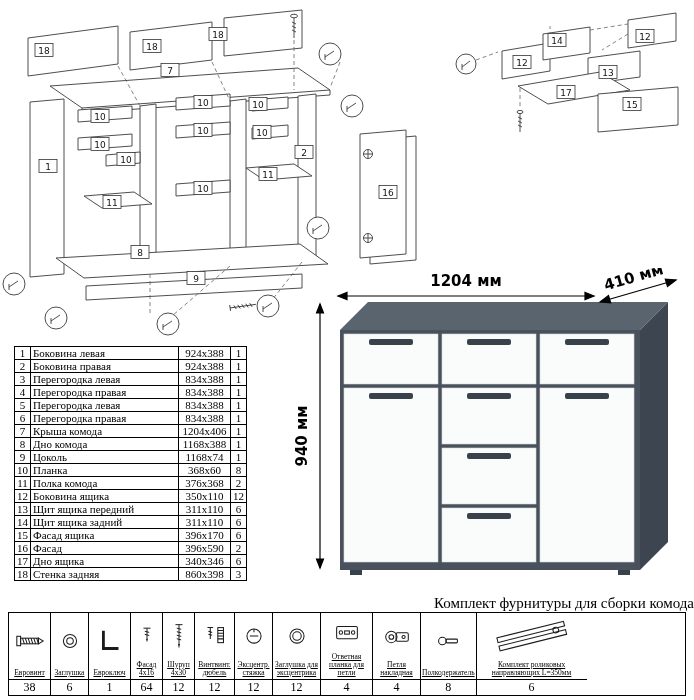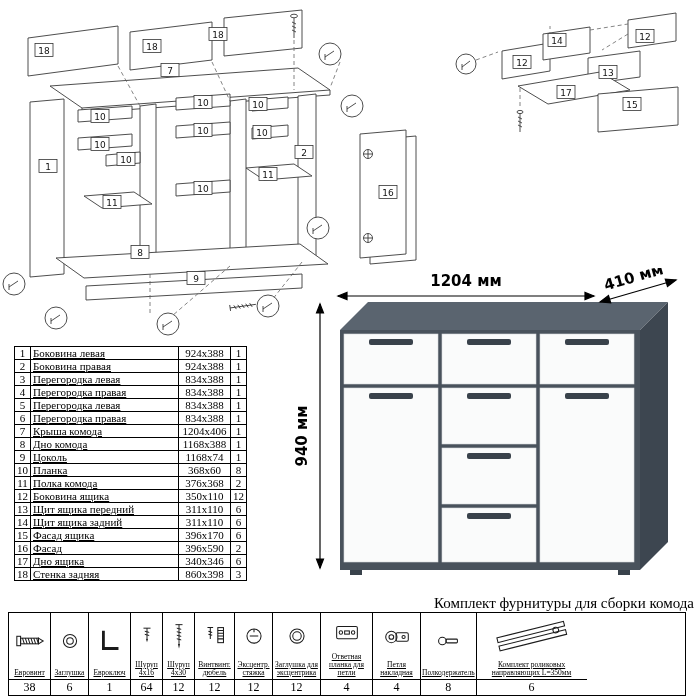--- a/index.html
+++ b/index.html
@@ -11,21 +11,21 @@
   .draw polygon, .draw rect, .draw circle, .draw ellipse { fill:#fff; stroke:#3a3a3a; stroke-width:0.9; }
   .draw line, .draw path { fill:none; stroke:#3a3a3a; stroke-width:0.9; }
   .draw .dash { stroke-dasharray:4 3; stroke:#666; stroke-width:0.8; }
   .plbl rect { fill:#fff; stroke:#333; stroke-width:0.8; }
   .plbl text { font:9px "DejaVu Sans", sans-serif; fill:#111; text-anchor:middle; }
 
   
   .parts-table { position:absolute; left:14px; top:346px; border-collapse:collapse; font-size:11px; }
   .parts-table td { border:1px solid #000; height:12.8px; line-height:12px; padding:0 2px; white-space:nowrap; }
   .c-num { width:16px; text-align:center; }
-  .c-name { width:148px;text-decoration:underline; }
+  .c-name { width:148px; }
   .c-size { width:52px; text-align:center; }
   .c-qty { width:15px; text-align:center; }
 
   
   .dim-text { font:bold 15px "DejaVu Sans", sans-serif; fill:#000; text-anchor:middle; }
 
   
   .hw-title { position:absolute; left:0; top:595px; width:694px; text-align:right; font-size:15px; }
   .hw-table { position:absolute; left:8px; top:612px; width:678px; height:84px; display:flex; border:1px solid #000; }
   .hw-col { display:flex; flex-direction:column; border-right:1px solid #000; }
@@ -429,21 +429,21 @@
     <div class="hw-name">Евроключ</div>
     <div class="hw-qty">1</div>
   </div>
   <div class="hw-col" style="flex:0 0 32px">
     <div class="hw-icon">
         <svg viewBox="0 0 34 40" width="30" height="36">
           <path d="M13 10 h8 M17 10 v12 M14.5 13.5 l5 1.3 M14.5 17 l5 1.3"></path>
           <path class="fl" d="M15.8 22 h2.4 L17 26 z"></path>
         </svg>
       </div>
-    <div class="hw-name">Шуруп 4x16</div>
+    <div class="hw-name">Фасад 4x16</div>
     <div class="hw-qty">64</div>
   </div>
   <div class="hw-col" style="flex:0 0 32px">
     <div class="hw-icon">
         <svg viewBox="0 0 34 40" width="30" height="36">
           <path d="M13 6 h8 M17 6 v22 M14.5 10 l5 1.3 M14.5 14 l5 1.3 M14.5 18 l5 1.3 M14.5 22 l5 1.3"></path>
           <path class="fl" d="M15.8 28 h2.4 L17 33 z"></path>
         </svg>
       </div>
     <div class="hw-name">Шуруп 4x30</div>

